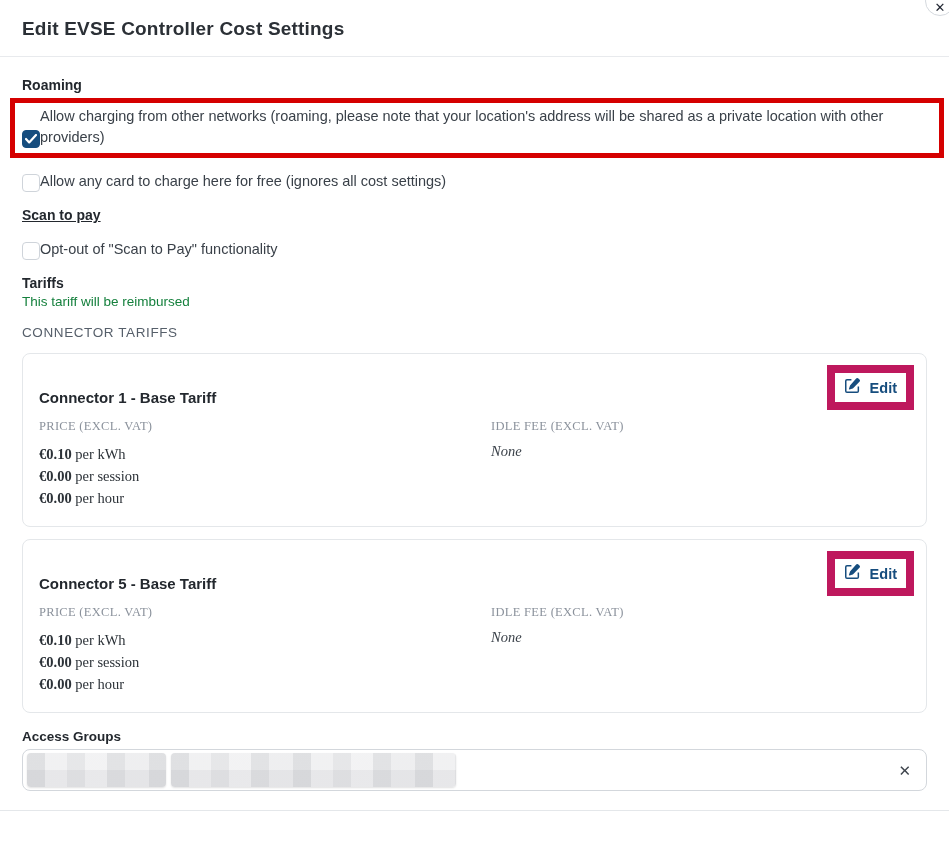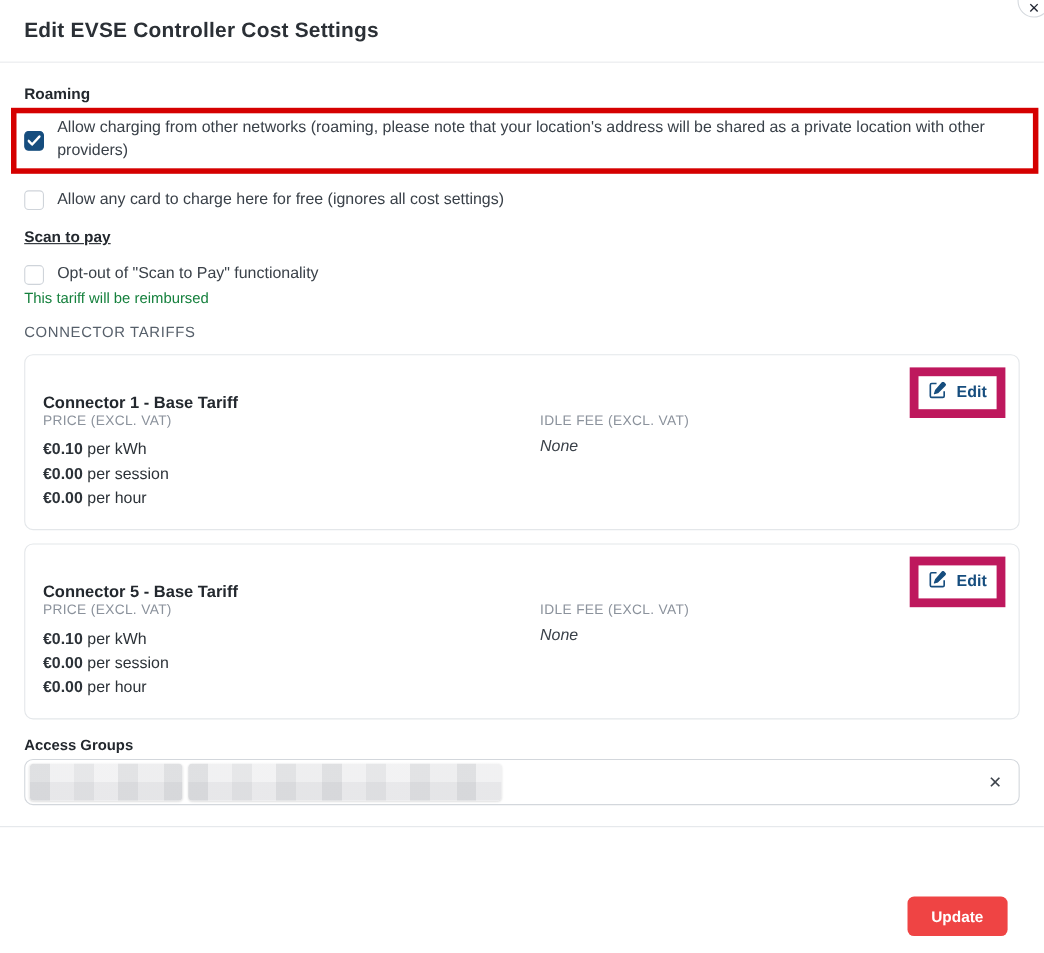--- a/index.html
+++ b/index.html
@@ -55,22 +55,22 @@
   
   .roaming-annotation {
     border: 5px solid #d50000;
     margin: 5px -17px 0 -12px;
     padding: 3px 10px 5px 7px;
   }
 
   
   .checkbox-row {
     display: flex;
-    align-items: center;
-    gap: 12px;
+    align-items: flex-end;
+    gap: 0;
     font-size: 14.5px;
     line-height: 21px;
     color: #3a4149;
   }
   .checkbox {
     width: 18px;
     height: 18px;
     border: 1px solid #cfd4da;
     border-radius: 4px;
     background: #fff;
@@ -131,20 +131,22 @@
     font-weight: bold;
     font-size: 14.5px;
     cursor: pointer;
     background: none;
     border: none;
     font-family: inherit;
   }
   .card-grid {
     display: grid;
     grid-template-columns: 452px 1fr;
+    margin-top: 13px;
+    font-family: Liberation Serif, serif;
   }
   .col-label {
     font-size: 12.5px;
     color: #8b929c;
     letter-spacing: .3px;
   }
   .price-lines {
     margin-top: 9px;
     font-size: 14.5px;
     color: #2c3238;
@@ -253,20 +255,21 @@
     <span>Allow any card to charge here for free (ignores all cost settings)</span>
   </div>
 
   <div class="section-heading scan-heading">Scan to pay</div>
 
   <div class="checkbox-row row-optout">
     <span class="checkbox"></span>
     <span>Opt-out of "Scan to Pay" functionality</span>
   </div>
 
+  <div class="section-heading tariffs-heading">Tariffs</div>
   <div class="tariffs-note">This tariff will be reimbursed</div>
 
   <div class="group-label">CONNECTOR TARIFFS</div>
 
   <div class="card">
     <div class="edit-annotation">
       <button class="edit-btn">
         <span>
           <svg width="16" height="16" viewBox="0 0 16 16" fill="#164d7e">
             <path d="M12.15.56a1.6 1.6 0 0 1 2.26 0l1.03 1.03a1.6 1.6 0 0 1 0 2.26L9.1 10.2a1 1 0 0 1-.42.25l-3.1 1.03a.5.5 0 0 1-.63-.63l1.03-3.1a1 1 0 0 1 .25-.42L12.15.56z"></path>

